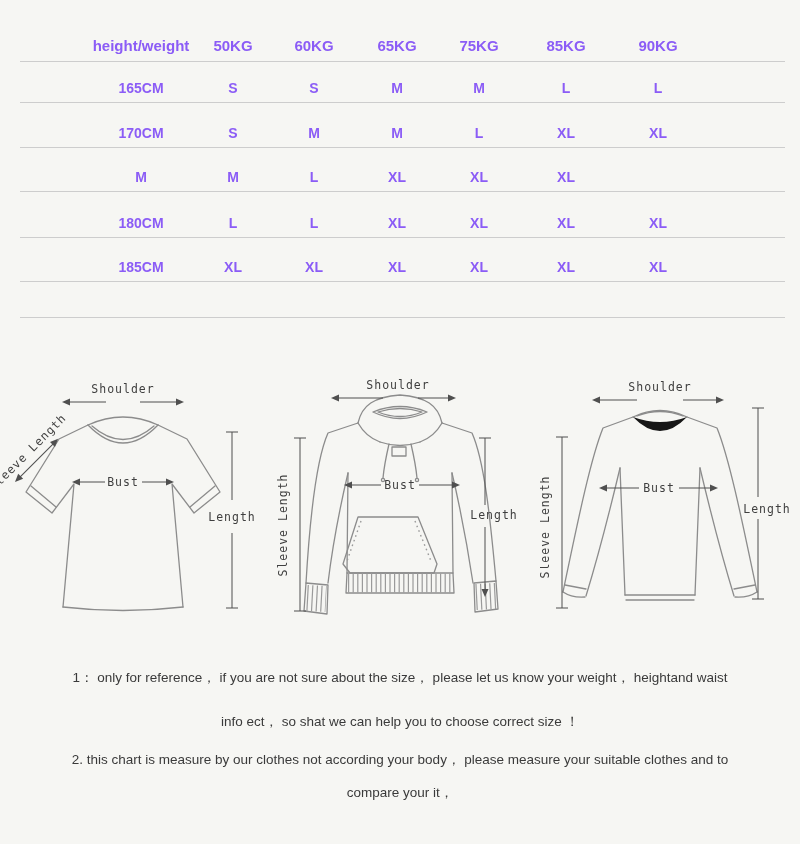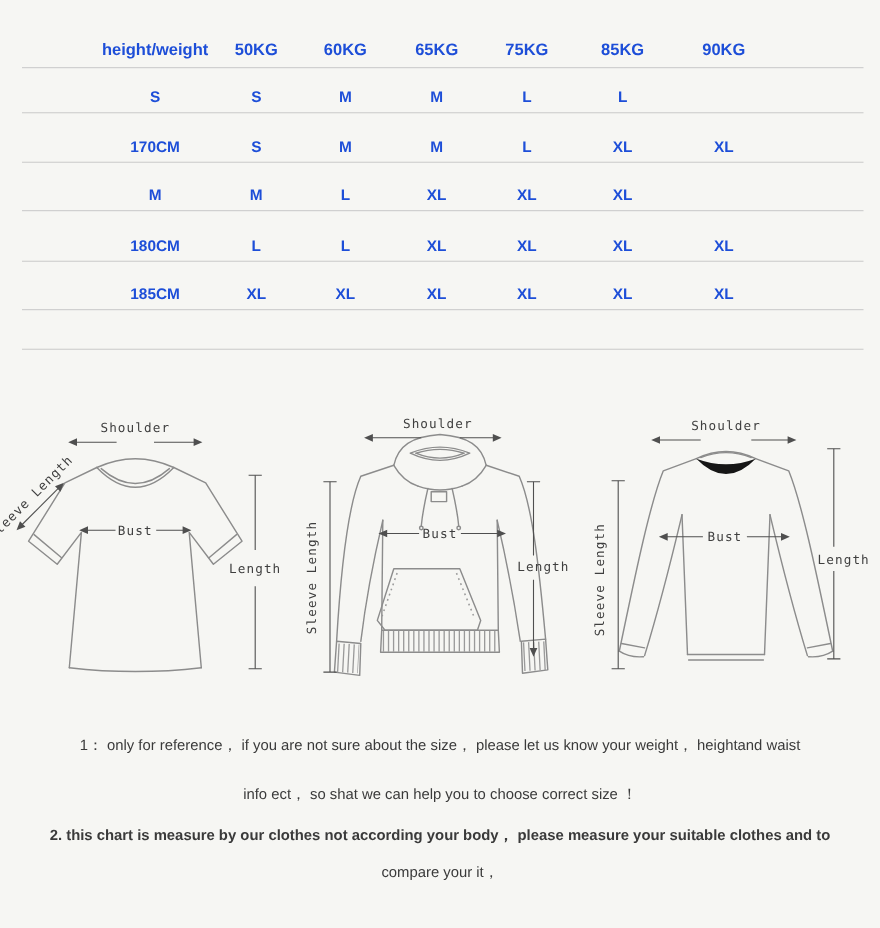--- a/index.html
+++ b/index.html
@@ -10,21 +10,21 @@
   .size-table { position:absolute; top:0; left:20px; width:765px; }
   .trow {
     display:grid;
     grid-template-columns:57px 128px 56px 106px 60px 104px 70px 114px auto;
     align-items:end;
     border-bottom:1px solid #cdcdcd;
   }
   .trow .cell {
     text-align:center;
     font-weight:bold;
-    color:#1d4ed8;
+    color:#8b5cf6;
     font-size:14px;
     padding-bottom:6px;
     white-space:nowrap;
   }
   .trow.header { height:62px; }
   .trow.header .cell { font-size:15px; padding-bottom:7px; }
   .trow.r1 { height:41px; }
   .trow.r2 { height:45px; }
   .trow.r3 { height:44px; }
   .trow.r4 { height:46px; }
@@ -46,21 +46,21 @@
   .sketch { stroke:#8c8c8c; stroke-width:1.3; fill:none; stroke-linecap:round; stroke-linejoin:round; }
   .measure { stroke:#4f4f4f; stroke-width:1; fill:none; }
   .arrow { fill:#4f4f4f; stroke:none; }
   .rib { stroke:#9a9a9a; fill:none; }
 
   
   .notes { position:absolute; top:668px; left:0; width:800px; text-align:center; color:#3a3a3a; font-size:13.5px; }
   .note { line-height:20px; }
   .note.n1 { margin-bottom:24px; }
   .note.n2 { margin-bottom:18px;margin-top:13px; }
-  .note.n3 { margin-bottom:13px;font-weight:bold; }
+  .note.n3 { margin-bottom:13px; }
 </style>
 </head>
 <body>
 
 <div id="page">
 
   <div class="size-table">
     <div class="trow header">
       <div class="cell"></div>
       <div class="cell">height/weight</div>
@@ -68,20 +68,21 @@
       <div class="cell">60KG</div>
       <div class="cell">65KG</div>
       <div class="cell">75KG</div>
       <div class="cell">85KG</div>
       <div class="cell">90KG</div>
       <div class="cell"></div>
     </div>
 
     <div class="trow r1">
       <div class="cell"></div>
+      <div class="cell">165CM</div>
       <div class="cell">S</div>
       <div class="cell">S</div>
       <div class="cell">M</div>
       <div class="cell">M</div>
       <div class="cell">L</div>
       <div class="cell">L</div>
       <div class="cell"></div>
     </div>
 
     <div class="trow r2">

